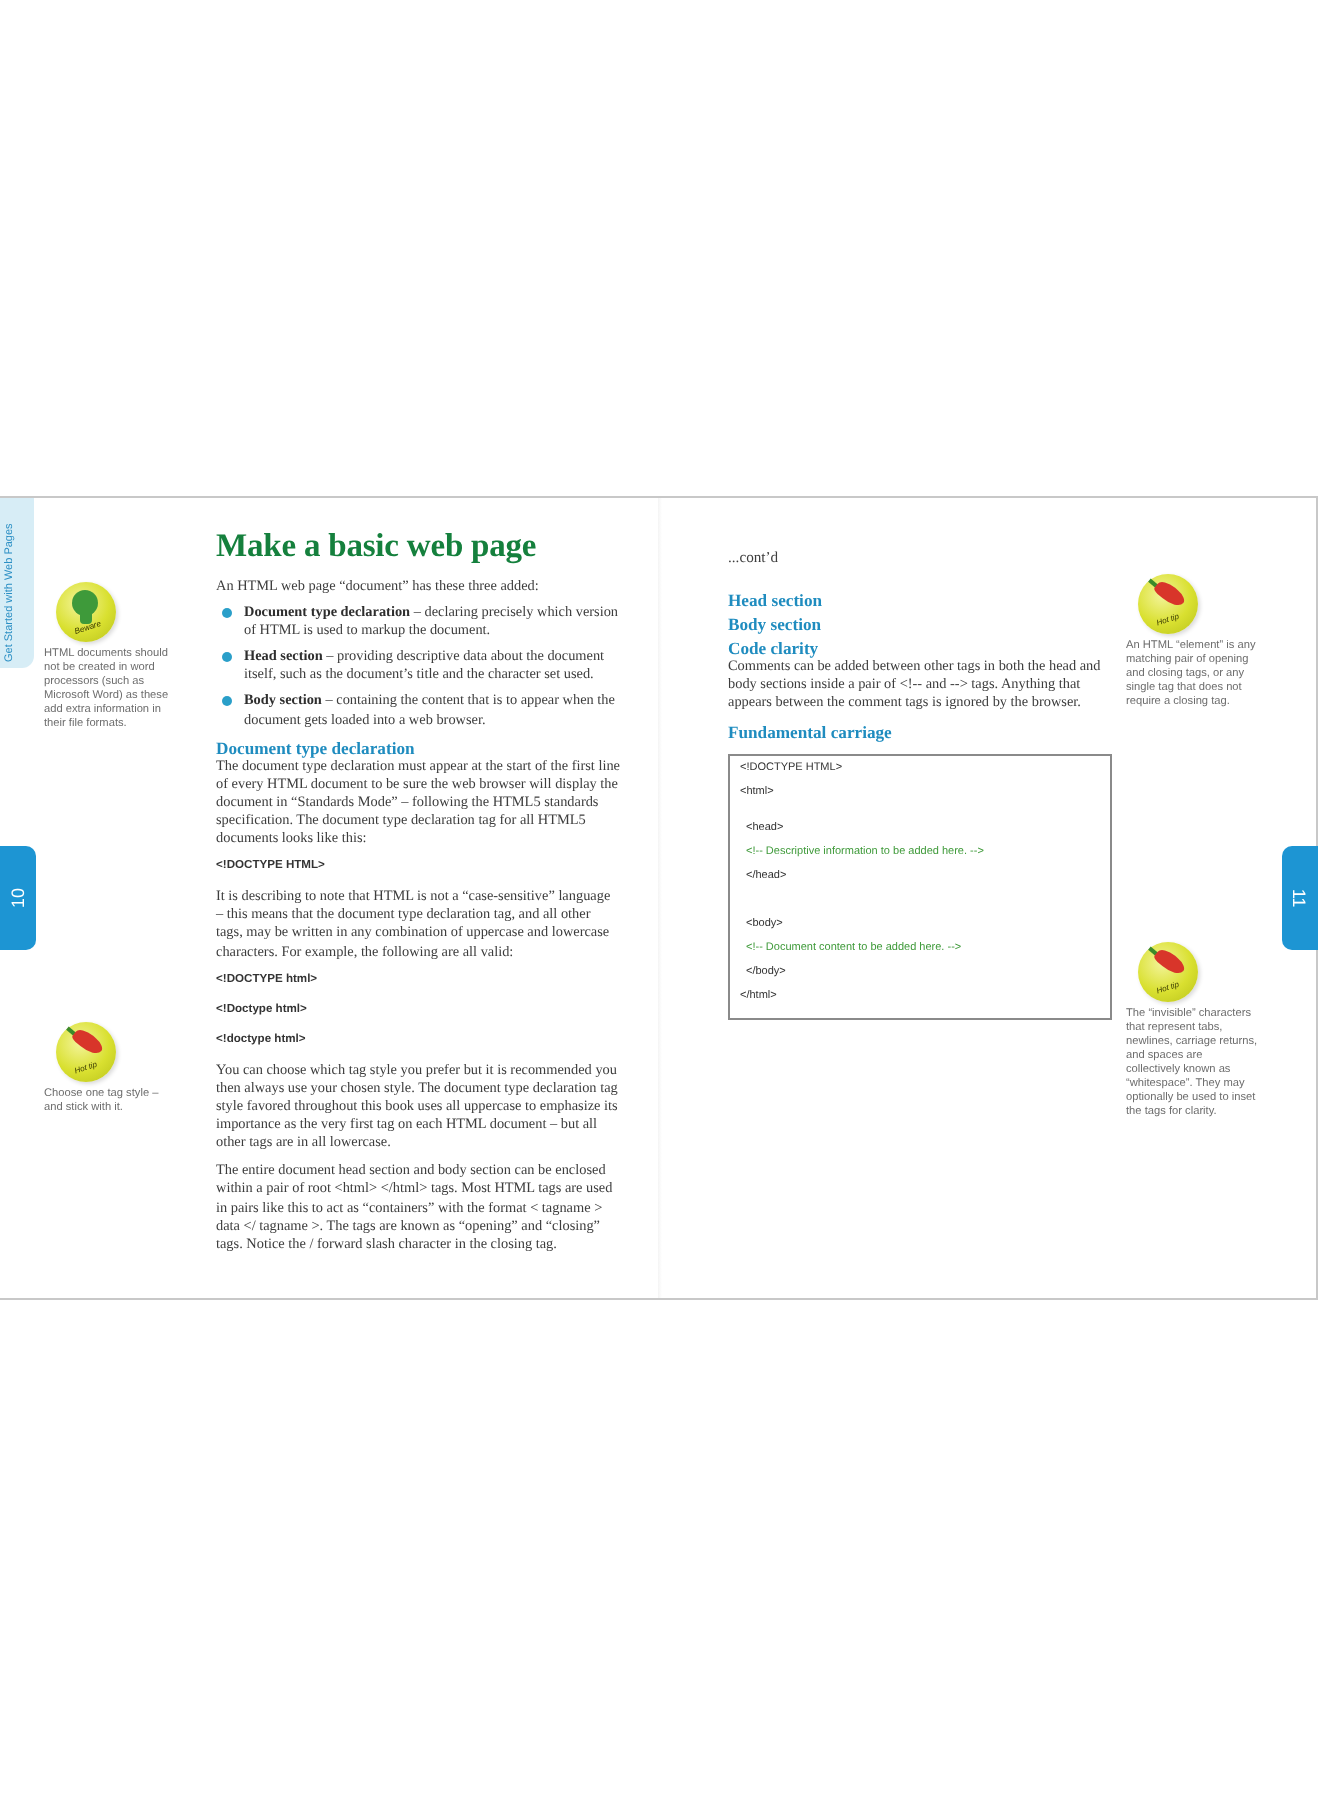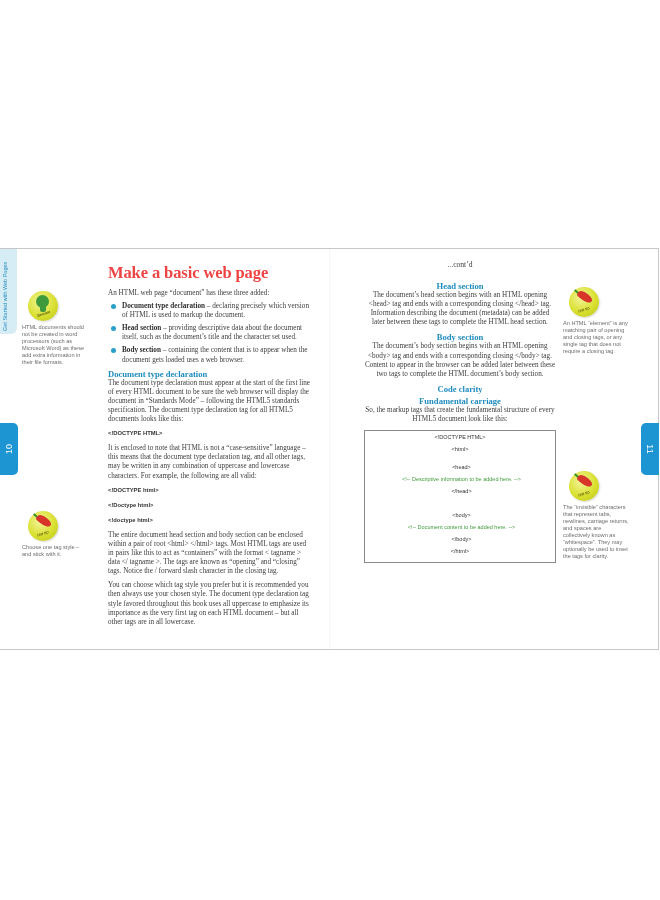--- a/index.html
+++ b/index.html
@@ -51,23 +51,23 @@
     .bulb-base { position: absolute; left: 12px; top: 16px; width: 6px; height: 5px; background: #3e9a3a; border-radius: 0 0 2px 2px; }
     .chili {
       position: absolute; left: 8px; top: 6px; width: 16px; height: 8px; background: #d8352a;
       border-radius: 50% 40% 60% 20%; transform: rotate(40deg);
     }
     .chili-stem { position: absolute; left: 5px; top: 4px; width: 6px; height: 2px; background: #3c8a2a; transform: rotate(40deg); }
 
     
     .col { position: absolute; font-size: 7.2px; line-height: 9.1px; color: #3d3d3d; }
     .col-left { left: 108px; top: 14px; width: 202px; }
-    .col-right { left: 364px; top: 8px; width: 192px; text-align: center; }
+    .col-right { left: 364px; top: 22px; width: 192px; }
 
-    .page-title { font-size: 16.5px; line-height: 20px; font-weight: bold; color: #ef4444; margin-bottom: 6px; letter-spacing: -0.1px; }
+    .page-title { font-size: 16.5px; line-height: 20px; font-weight: bold; color: #15803d; margin-bottom: 6px; letter-spacing: -0.1px; }
     .intro { margin-bottom: 4px; }
     .bullets { list-style: none; margin-bottom: 3px; }
     .bullets li { position: relative; padding-left: 14px; margin-bottom: 4px; }
     .bullets li::before {
       content: ""; position: absolute; left: 3px; top: 2px; width: 5px; height: 5px; border-radius: 50%; background: #2a9fc9;
     }
     .bullets b { color: #2e2e2e; }
     .h2 { font-size: 8.6px; line-height: 10px; color: #1f8cbf; font-weight: bold; margin-top: 2px; }
     .para { margin-bottom: 5px; }
     .code { font-family: "Liberation Sans", sans-serif; font-size: 5.8px; font-weight: bold; color: #333; margin: 5px 0 6px 0; }
@@ -116,46 +116,44 @@
     </div>
     <div>Choose one tag style – and stick with it.</div>
   </div>
 
   <div class="col col-left">
     <h1 class="page-title">Make a basic web page</h1>
     <p class="intro">An HTML web page “document” has these three added:</p>
     <ul class="bullets">
       <li><b>Document type declaration</b><span> – declaring precisely which version of HTML is used to markup the document.</span></li>
       <li><b>Head section</b><span> – providing descriptive data about the document itself, such as the document’s title and the character set used.</span></li>
-      <li><b>Body section</b><span> – containing the content that is to appear when the document gets loaded uses a web browser.</span></li>
+      <li><b>Body section</b><span> – containing the content that is to appear when the document gets loaded into a web browser.</span></li>
     </ul>
     <div class="h2">Document type declaration</div>
     <p class="para">The document type declaration must appear at the start of the first line of every HTML document to be sure the web browser will display the document in “Standards Mode” – following the HTML5 standards specification. The document type declaration tag for all HTML5 documents looks like this:</p>
     <div class="code">&lt;!DOCTYPE HTML&gt;</div>
-    <p class="para">It is enclosed to note that HTML is not a “case-sensitive” language – this means that the document type declaration tag, and all other tags, may be written in any combination of uppercase and lowercase characters. For example, the following are all valid:</p>
+    <p class="para">It is describing to note that HTML is not a “case-sensitive” language – this means that the document type declaration tag, and all other tags, may be written in any combination of uppercase and lowercase characters. For example, the following are all valid:</p>
     <div class="code">&lt;!DOCTYPE html&gt;</div>
     <div class="code">&lt;!Doctype html&gt;</div>
     <div class="code">&lt;!doctype html&gt;</div>
+    <p class="para">You can choose which tag style you prefer but it is recommended you then always use your chosen style. The document type declaration tag style favored throughout this book uses all uppercase to emphasize its importance as the very first tag on each HTML document – but all other tags are in all lowercase.</p>
     <p class="para">The entire document head section and body section can be enclosed within a pair of root &lt;html&gt; &lt;/html&gt; tags. Most HTML tags are used in pairs like this to act as “containers” with the format &lt; tagname &gt; data &lt;/ tagname &gt;. The tags are known as “opening” and “closing” tags. Notice the / forward slash character in the closing tag.</p>
-    <p class="para">You can choose which tag style you prefer but it is recommended you then always use your chosen style. The document type declaration tag style favored throughout this book uses all uppercase to emphasize its importance as the very first tag on each HTML document – but all other tags are in all lowercase.</p>
   </div>
 
   <div class="col col-right">
     <div class="cont">...cont’d</div>
 
     <div class="h2">Head section</div>
-    <p class="para">The document’s head section begins with an HTML opening &lt;head&gt; tag and ends with a corresponding closing &lt;/head&gt; tag. Information describing the document (metadata) can be added later between these tags to complete the HTML head section.</p>
 
     <div class="h2">Body section</div>
-    <p class="para">The document’s body section begins with an HTML opening &lt;body&gt; tag and ends with a corresponding closing &lt;/body&gt; tag. Content to appear in the browser can be added later between these two tags to complete the HTML document’s body section.</p>
 
     <div class="h2">Code clarity</div>
+    <p class="para">Comments can be added between other tags in both the head and body sections inside a pair of &lt;!-- and --&gt; tags. Anything that appears between the comment tags is ignored by the browser.</p>
 
     <div class="h2">Fundamental carriage</div>
-    <p class="para">So, the markup tags that create the fundamental structure of every HTML5 document look like this:</p>
 
     <div class="code-box">
       <div class="line">&lt;!DOCTYPE HTML&gt;</div>
       <div class="line">&lt;html&gt;</div>
       <div class="gap"></div>
       <div class="line indent">&lt;head&gt;</div>
       <div class="line indent comment">&lt;!-- Descriptive information to be added here. --&gt;</div>
       <div class="line indent">&lt;/head&gt;</div>
       <div class="gap"></div>
       <div class="gap"></div>

